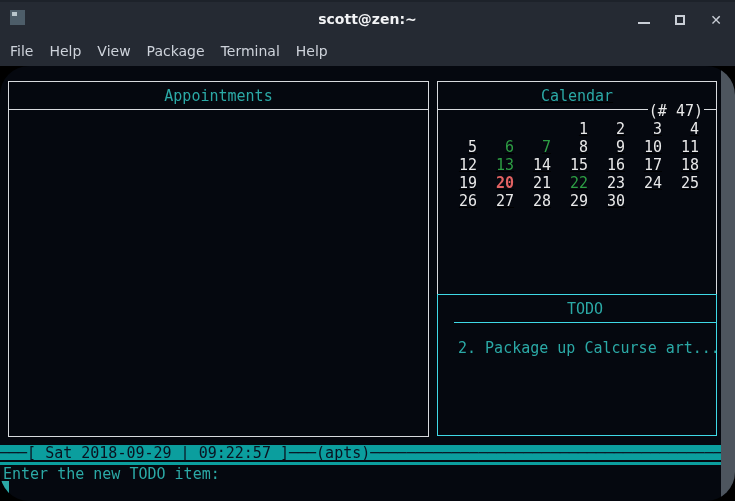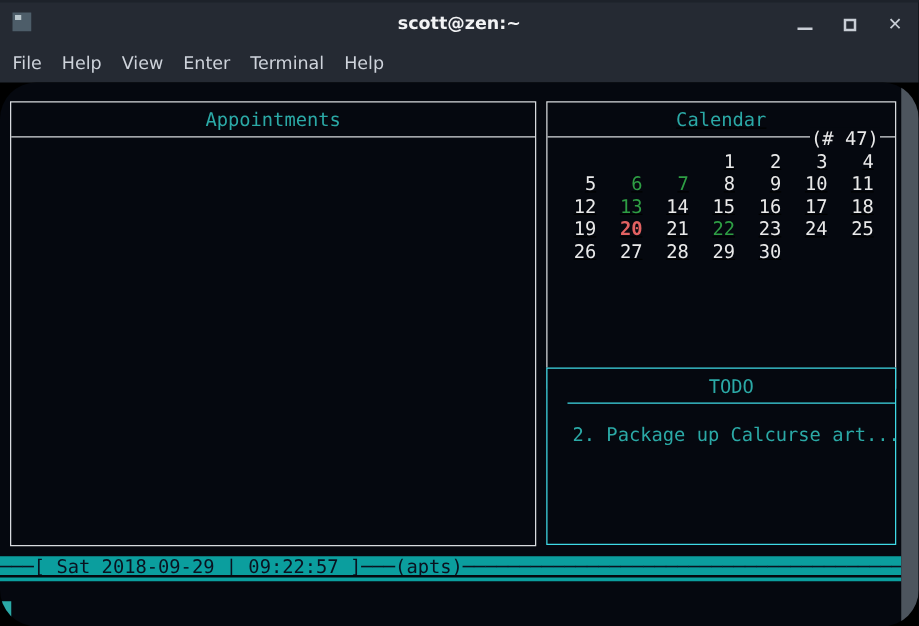--- a/index.html
+++ b/index.html
@@ -82,21 +82,21 @@
           <i class="g-max"></i>
         </span>
       <span class="wbtn g-close">✕</span>
     </div>
   </div>
 
   <div class="menubar">
     <span>File</span>
     <span>Help</span>
     <span>View</span>
-    <span>Enter</span>
+    <span>Package</span>
     <span>Terminal</span>
     <span>Help</span>
   </div>
 
   <div class="terminal">
 
     <div class="panel appointments">
       <div class="panel-title">Appointments</div>
     </div>
 
@@ -144,18 +144,19 @@
       </div>
     </div>
 
     <div class="panel todo focused">
       <div class="panel-title">TODO</div>
       <div class="todo-item">2. Package up Calcurse art...</div>
     </div>
 
     <div class="statusbar">───[ Sat 2018-09-29 | 09:22:57 ]───(apts)─────────────────────────────────────────────────</div>
     <div class="statusline2"></div>
+    <div class="prompt">Enter the new TODO item:</div>
     <div class="cursor"></div>
 
     <div class="scrollbar"></div>
   </div>
 
 </div>
 
 </body></html>

